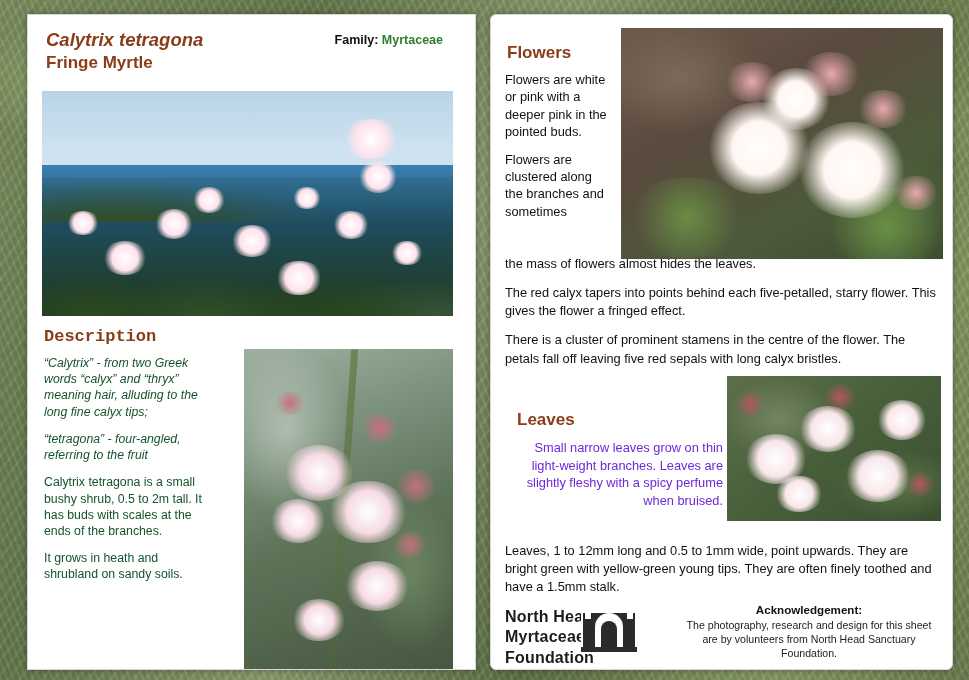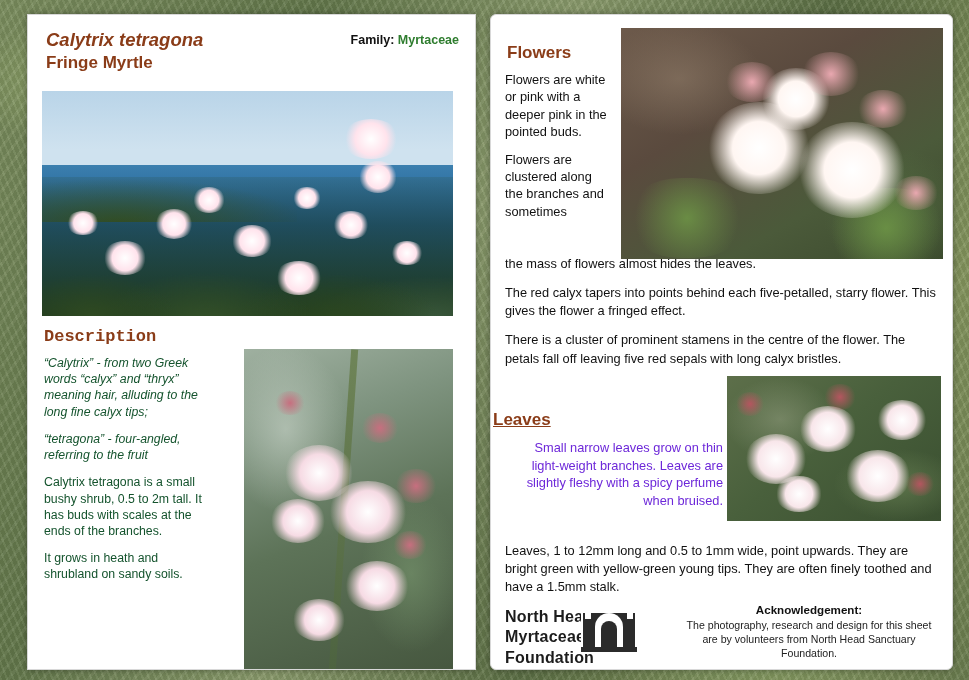--- a/index.html
+++ b/index.html
@@ -75,21 +75,21 @@
   }
   .common-name {
     font-weight: bold;
     font-size: 17px;
     color: #8a3c18;
     line-height: 1.2;
     margin: 3px 0 0 4px;
   }
   .family-line {
     position: absolute;
-    right: 2px;
+    right: 18px;
     top: 4px;
     font-size: 12.5px;
     font-weight: bold;
     color: #111;
     padding-left: 12px;
   }
   .family-name {
     color: #2f7d2f;
     font-weight: bold;
   }
@@ -383,21 +383,21 @@
         <p>Flowers are white or pink with a deeper pink in the pointed buds.</p>
         <p>Flowers are clustered along the branches and sometimes</p>
       </div>
 
       <div class="rc-full" style="position:absolute; left:14px; top:240px; width:433px;">
         <p>the mass of flowers almost hides the leaves.</p>
         <p>The red calyx tapers into points  behind each five-petalled, starry flower. This gives the flower a fringed effect.</p>
         <p>There is a cluster of prominent stamens in the centre of the flower.  The petals fall off leaving five red sepals with long calyx bristles.</p>
       </div>
 
-      <div class="rc-head" style="position:absolute; left:0; top:395px;text-decoration:underline;">Leaves</div>
+      <div class="rc-head" style="position:absolute; left:24px; top:395px;">Leaves</div>
 
       <div class="photo" id="photo-leaves" style="left:236px; top:361px; width:214px; height:145px;">
         <div class="bokeh"></div>
         <div class="bloom" style="left:18px;  top:58px;  width:62px; height:50px;"></div>
         <div class="bloom" style="left:72px;  top:30px;  width:58px; height:46px;"></div>
         <div class="bloom" style="left:118px; top:74px;  width:66px; height:52px;"></div>
         <div class="bloom" style="left:150px; top:24px;  width:50px; height:40px;"></div>
         <div class="bloom" style="left:48px;  top:100px; width:48px; height:36px;"></div>
         <div class="red" style="left:96px;  top:8px;   width:34px; height:26px;"></div>
         <div class="red" style="left:8px;   top:16px;  width:30px; height:24px;"></div>

